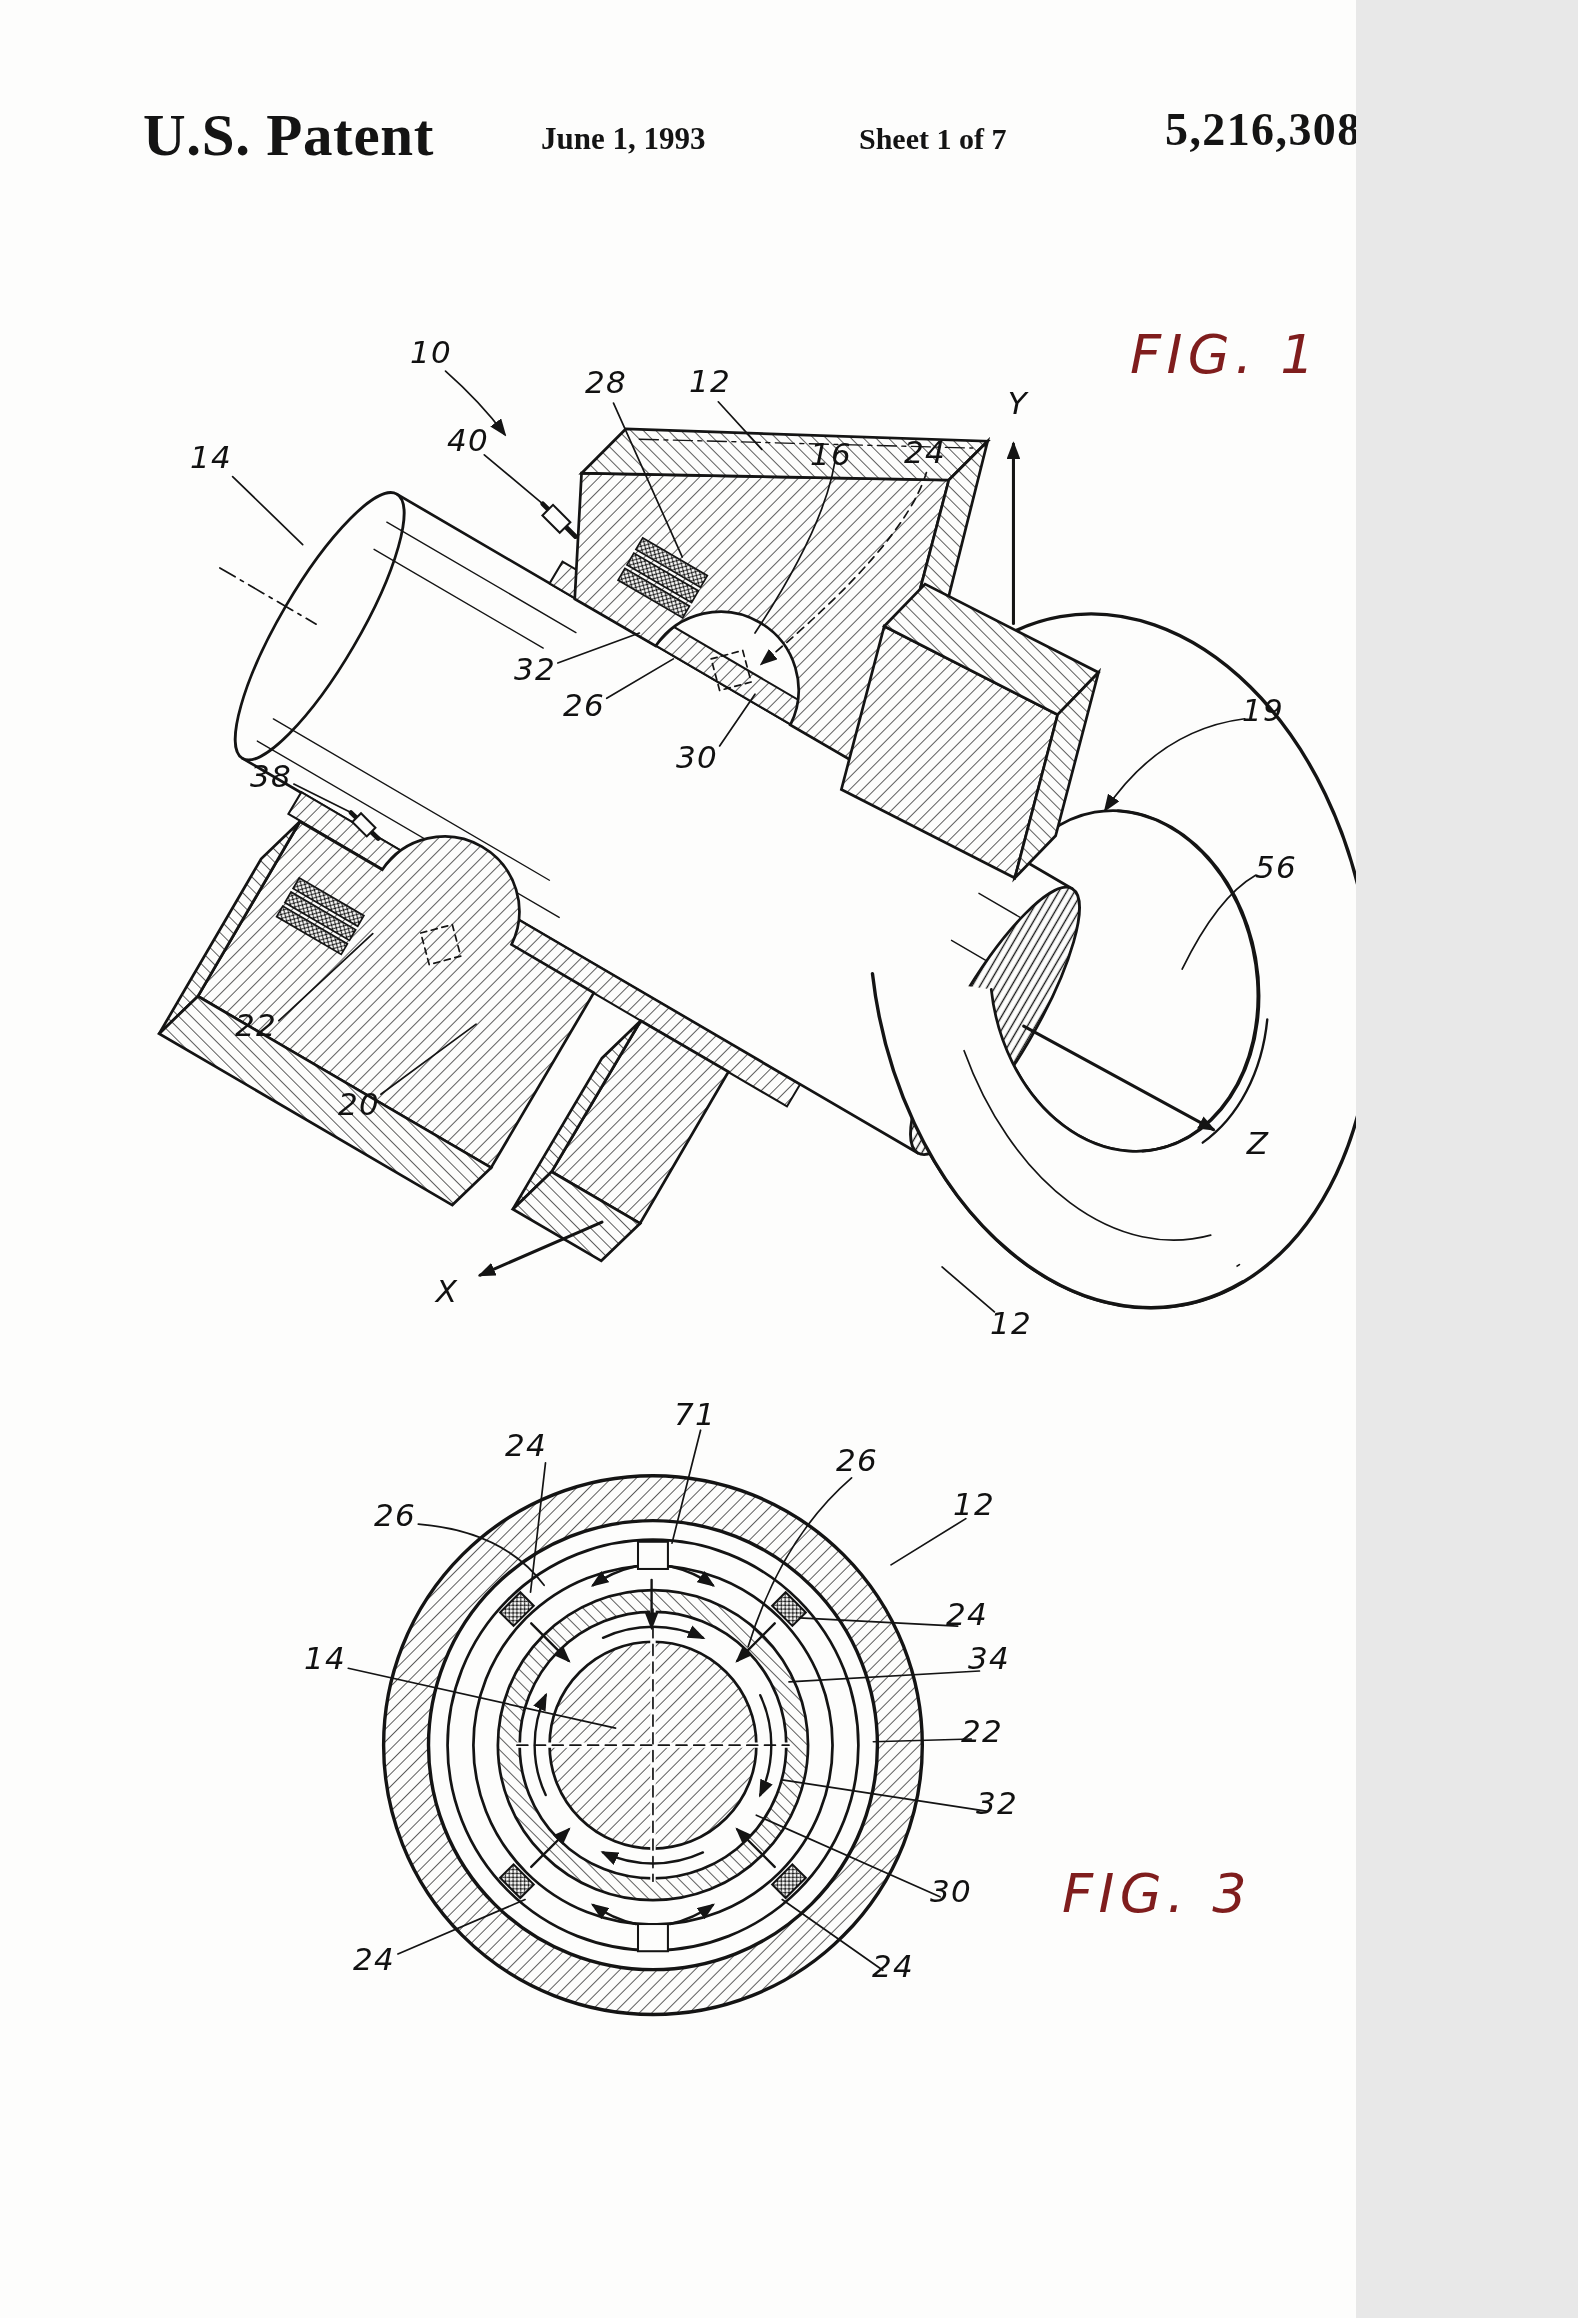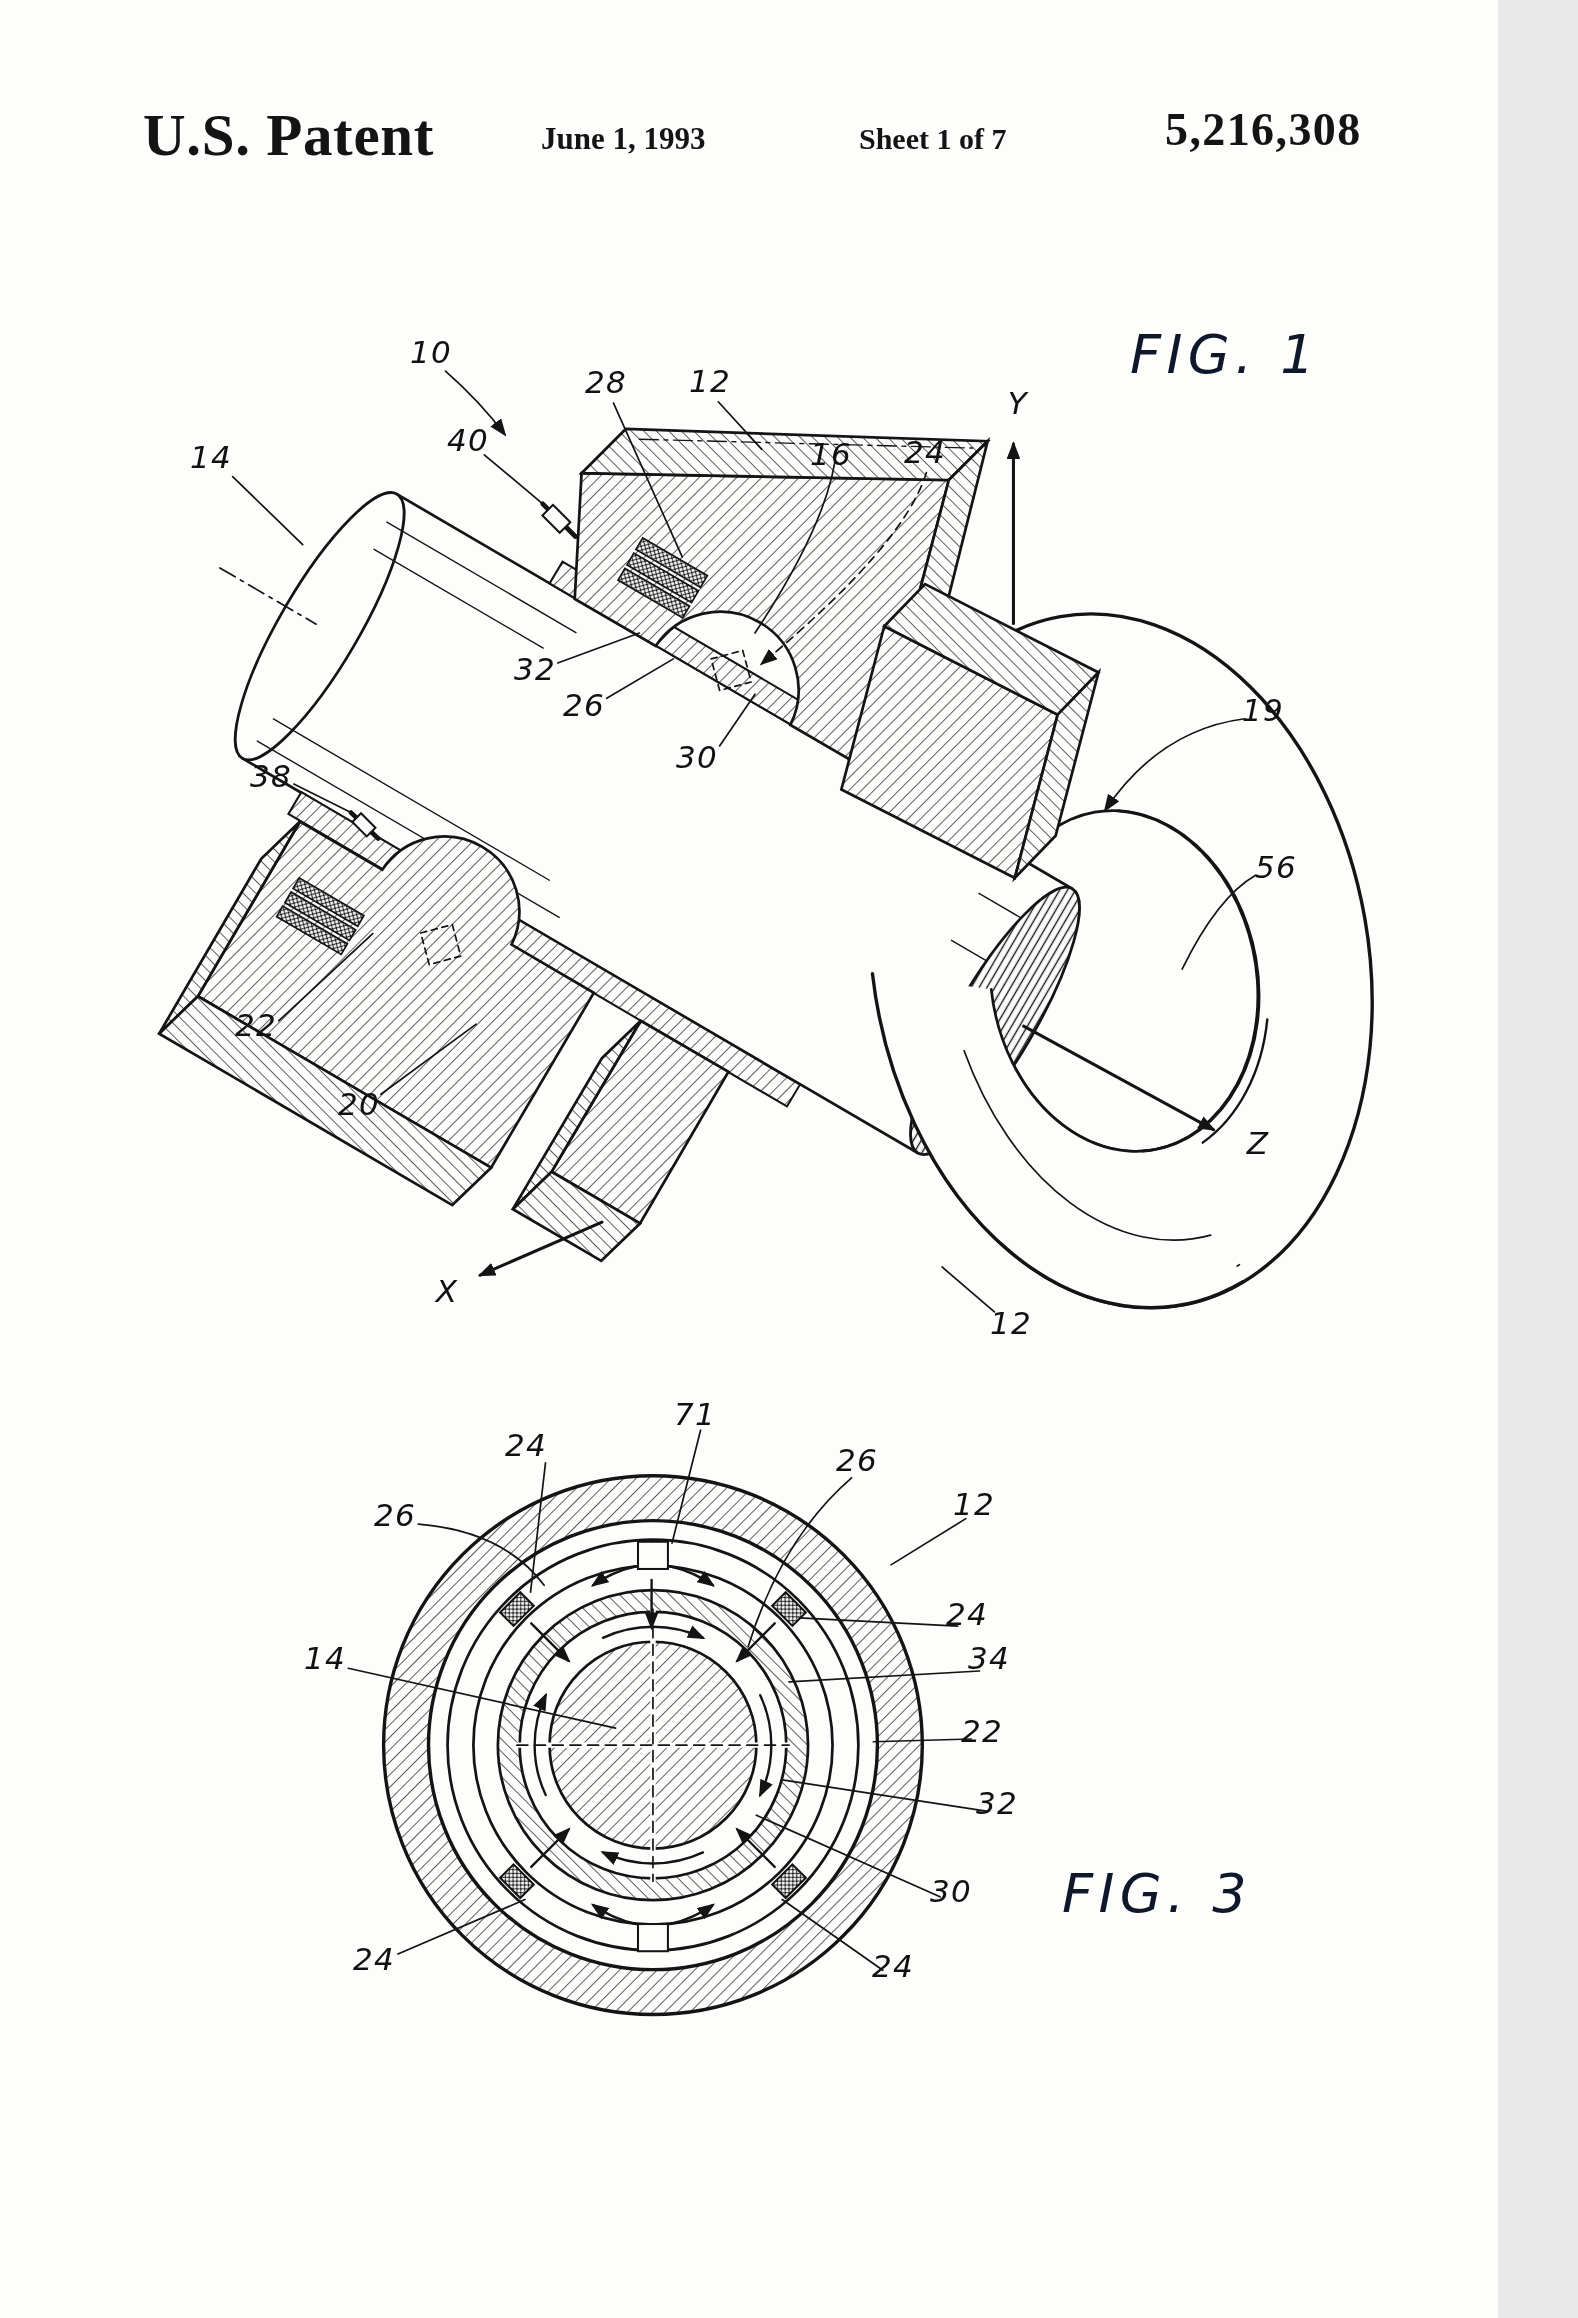--- a/index.html
+++ b/index.html
@@ -1,28 +1,28 @@
 <!DOCTYPE html>
 <html style="font-size:11px"><head>
 <meta charset="utf-8">
 <style>
   html,body{margin:0;padding:0;background:#e8e8e8;}
-  #page{position:relative;width:1498px;height:2319px;background:#fdfdfc;overflow:hidden;
+  #page{position:relative;width:1356px;height:2319px;background:#fdfdfc;overflow:hidden;
         font-family:"Liberation Serif",serif;color:#141414;}
   .hdr{position:absolute;white-space:nowrap;}
   #patent-title{left:143px;top:101px;font-size:59px;font-weight:bold;letter-spacing:0.7px;}
   #patent-date{left:541px;top:121px;font-size:31px;font-weight:bold;}
   #patent-sheet{left:859px;top:122px;font-size:30px;font-weight:bold;}
   #patent-number{left:1165px;top:103px;font-size:46px;font-weight:bold;letter-spacing:1.4px;}
   #drawing{position:absolute;left:0;top:0;}
   .ref{position:absolute;transform:translate(-50%,-50%);
        font:italic 31px "DejaVu Sans",sans-serif;color:#111;
        white-space:nowrap;letter-spacing:1.4px;}
   .caption{position:absolute;transform:translate(-50%,-50%);
-       font:italic 54px "DejaVu Sans",sans-serif;color:#0f172a;letter-spacing:5.4px;white-space:nowrap;}
+       font:italic 54px "DejaVu Sans",sans-serif;color:#7f1d1d;letter-spacing:5.4px;white-space:nowrap;}
 </style>
 </head>
 <body>
 
 <div id="page">
 
   <span class="hdr" id="patent-title">U.S. Patent</span>
   <span class="hdr" id="patent-date">June 1, 1993</span>
   <span class="hdr" id="patent-sheet">Sheet 1 of 7</span>
   <span class="hdr" id="patent-number">5,216,308</span>

